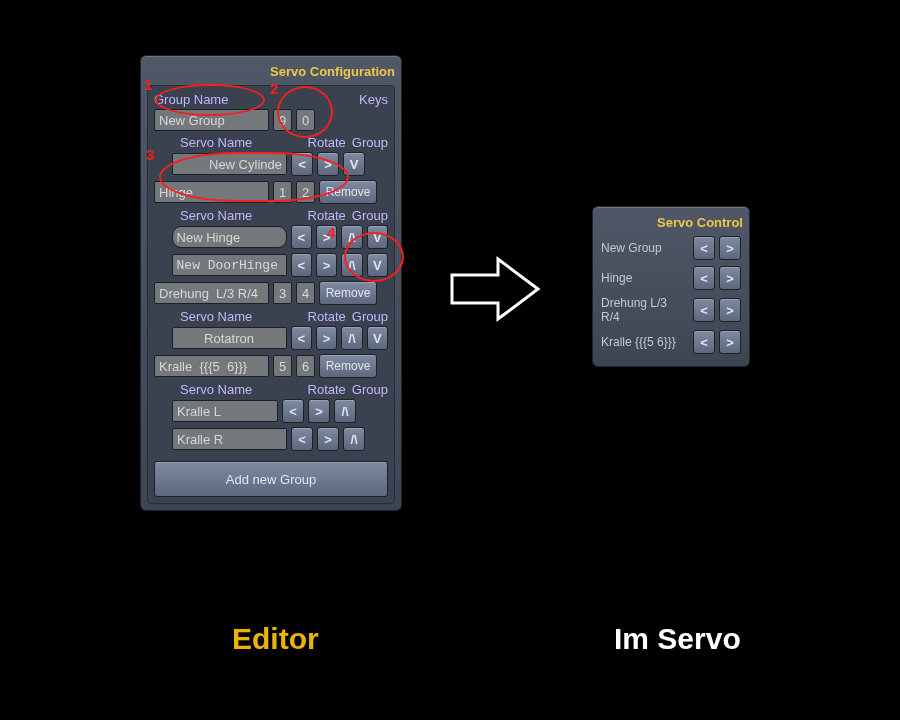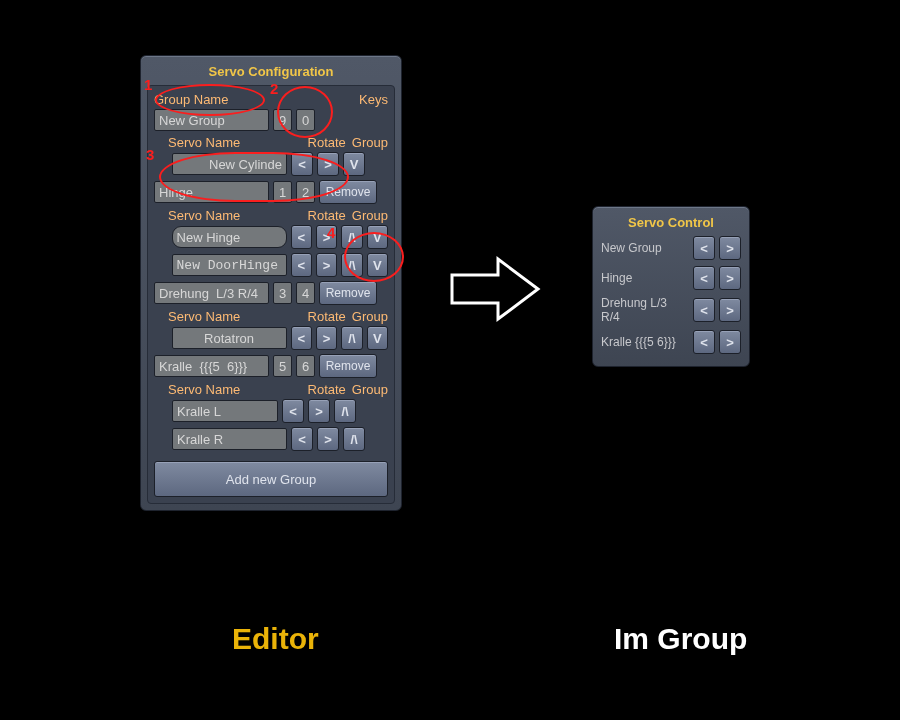--- a/index.html
+++ b/index.html
@@ -1,28 +1,28 @@
 <!DOCTYPE html>
 <html><head>
 <meta charset="utf-8">
 <style>
   html,body{margin:0;padding:0;width:900px;height:720px;background:#000;font-family:Arial,Helvetica,sans-serif;font-size:13px;color:#c8c8d0;position:relative;overflow:hidden}
   *{box-sizing:border-box}
 
   
   .panel{background:linear-gradient(#505867,#3e4552);border:1px solid #1e232e;border-radius:6px;box-shadow:0 2px 6px #000,inset 0 1px 0 #6d7788;padding:6px}
-  .panel-title{color:#f1c648;font-weight:bold;text-align:center;margin:2px 0 6px}
+  .panel-title{color:#f1c648;font-weight:bold;text-align:right;margin:2px 0 6px}
   .inner{background:#3a414f;border:1px solid #262c38;border-radius:4px;padding:6px}
   .field{height:22px;background:#74787b;border:1px solid #1c2029;border-radius:2px;color:#d7d7d7;padding:0 4px;line-height:20px;font-size:13px}
   .field.small{width:19px;text-align:center;padding:0}
   .btn{height:24px;background:linear-gradient(#7f8aa0,#5d6880);border:1px solid #1c2029;border-radius:3px;color:#dfe3ec;font-size:13px;display:inline-flex;align-items:center;justify-content:center;cursor:pointer;box-shadow:inset 0 1px 0 #97a1b7}
   .btn.sq{width:22px;font-weight:bold}
   .btn.remove{width:58px;font-size:12px}
   .row{display:flex;align-items:center;gap:4px;margin-bottom:4px}
-  .lblrow{display:flex;gap:0;margin-bottom:2px;font-size:13px;color:#fdba74}
+  .lblrow{display:flex;gap:12px;margin-bottom:2px;font-size:13px;color:#c4b5fd}
   .hdr-right{margin-left:auto;display:flex;gap:6px}
   .addbtn{width:100%;height:36px;margin-top:6px}
 
   
   #editor-panel{position:absolute;left:140px;top:55px;width:262px}
   #control-panel{position:absolute;left:592px;top:206px;width:158px}
   #arrow{position:absolute;left:448px;top:255px}
   #cap-editor{position:absolute;left:232px;top:622px;color:#eab308;font-size:30px;font-weight:bold}
   #cap-spiel{position:absolute;left:614px;top:622px;color:#fff;font-size:30px;font-weight:bold}
 
@@ -159,21 +159,21 @@
         <span class="btn sq">&gt;</span>
       </div>
     </div>
 </div>
 
 <svg id="arrow" width="95" height="68">
   <polygon points="4,20 50,20 50,4 90,34 50,64 50,48 4,48" fill="none" stroke="#fff" stroke-width="3" stroke-linejoin="miter"></polygon>
 </svg>
 
 <div id="cap-editor">Editor</div>
-<div id="cap-spiel">Im Group</div>
+<div id="cap-spiel">Im Servo</div>
 
 <div class="ann-num" style="left:144px;top:76px">1</div>
 <div class="ann-num" style="left:270px;top:80px">2</div>
 <div class="ann-num" style="left:146px;top:146px">3</div>
 <div class="ann-num" style="left:327px;top:224px">4</div>
 <div class="ann-circ" style="left:155px;top:84px;width:110px;height:32px"></div>
 <div class="ann-circ" style="left:277px;top:86px;width:56px;height:52px"></div>
 <div class="ann-circ" style="left:159px;top:152px;width:190px;height:50px;border-radius:48%/60%"></div>
 <div class="ann-circ" style="left:344px;top:232px;width:60px;height:50px"></div>
 

